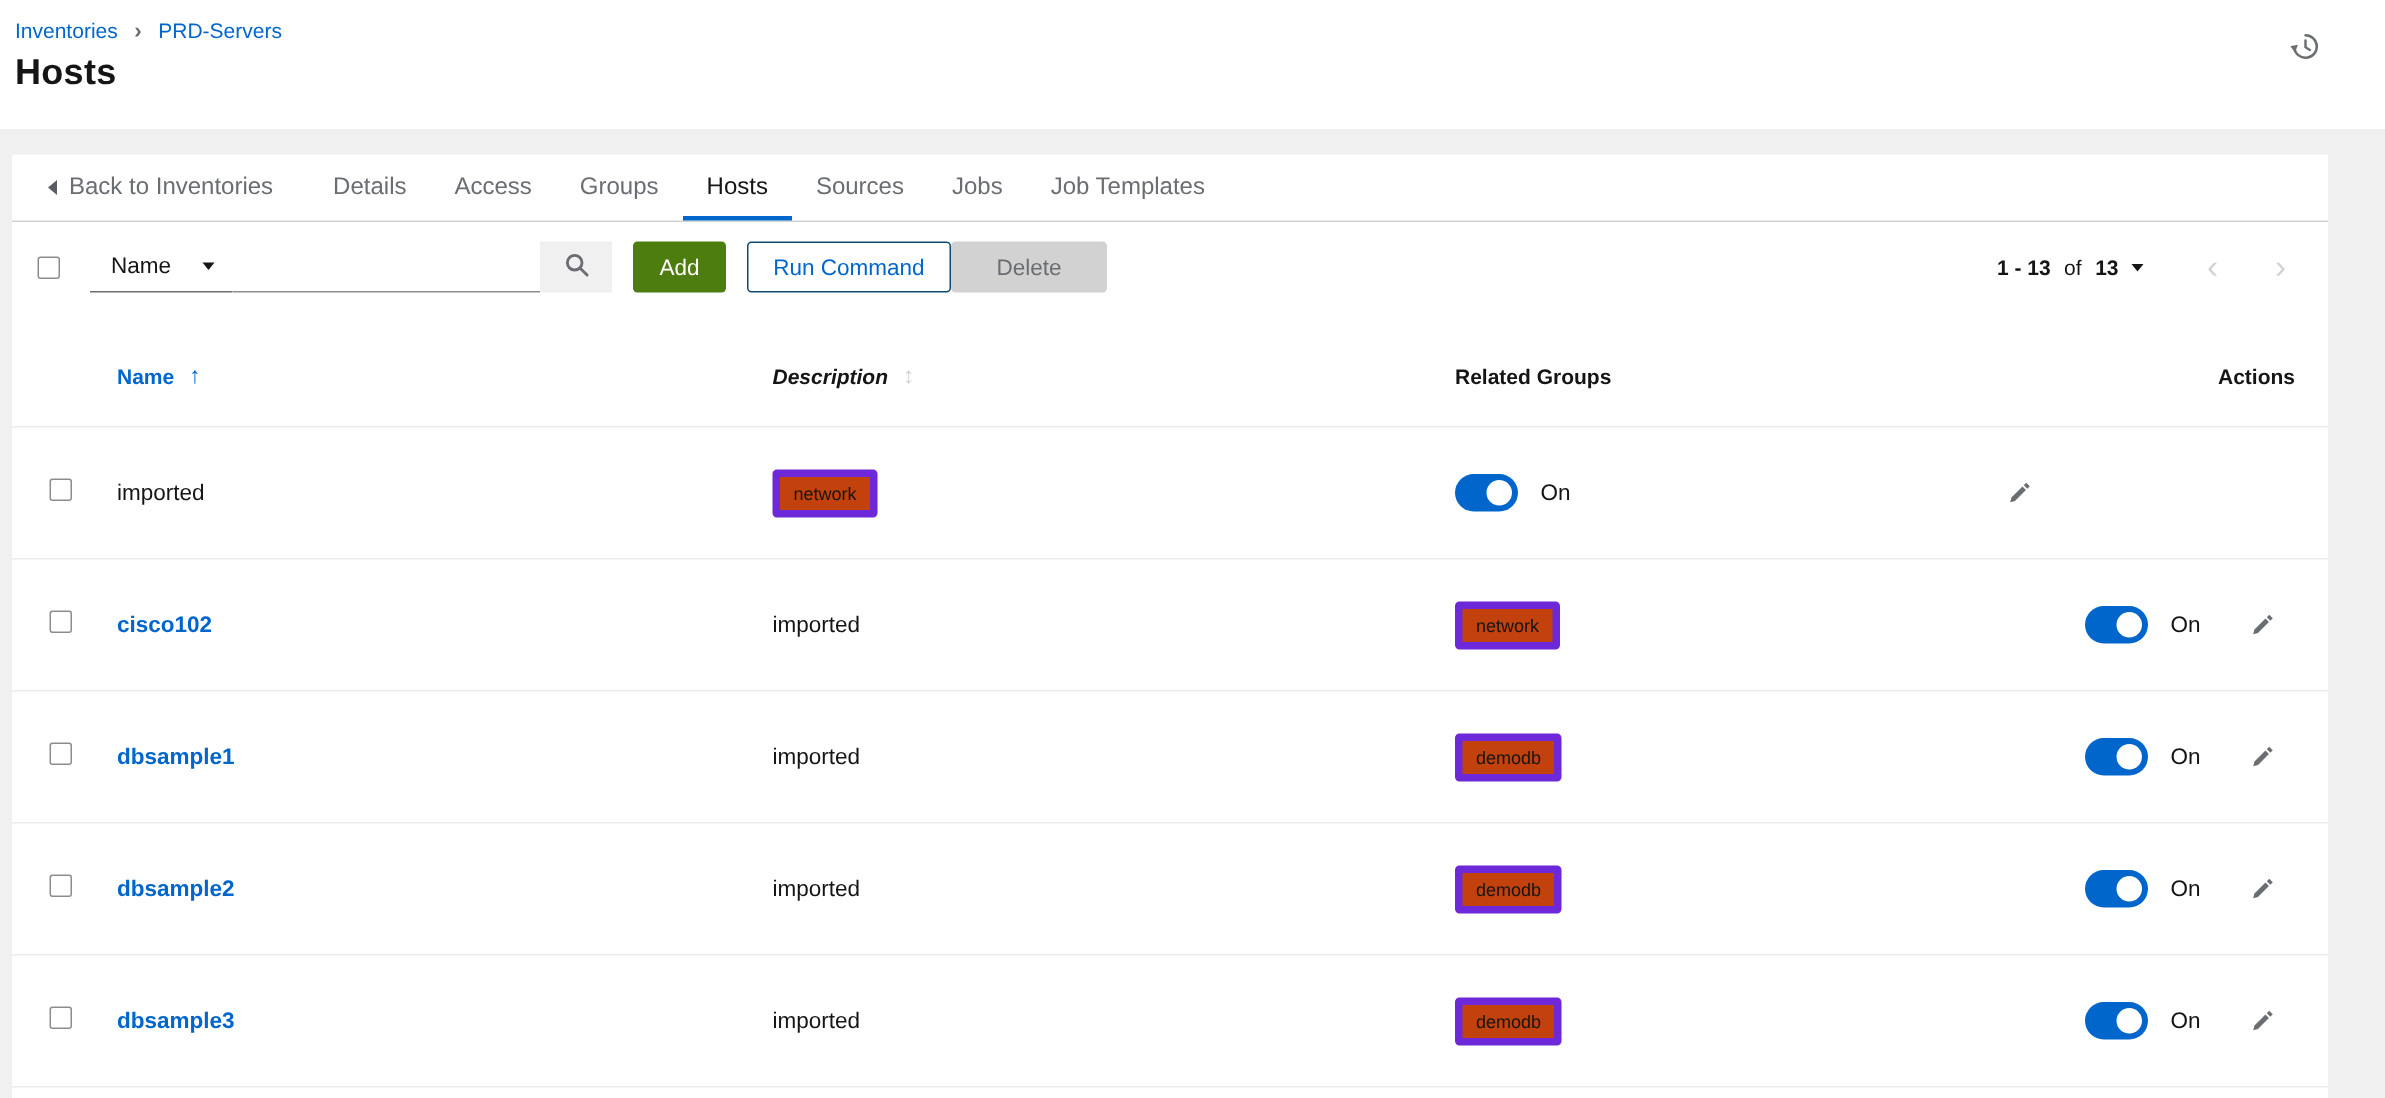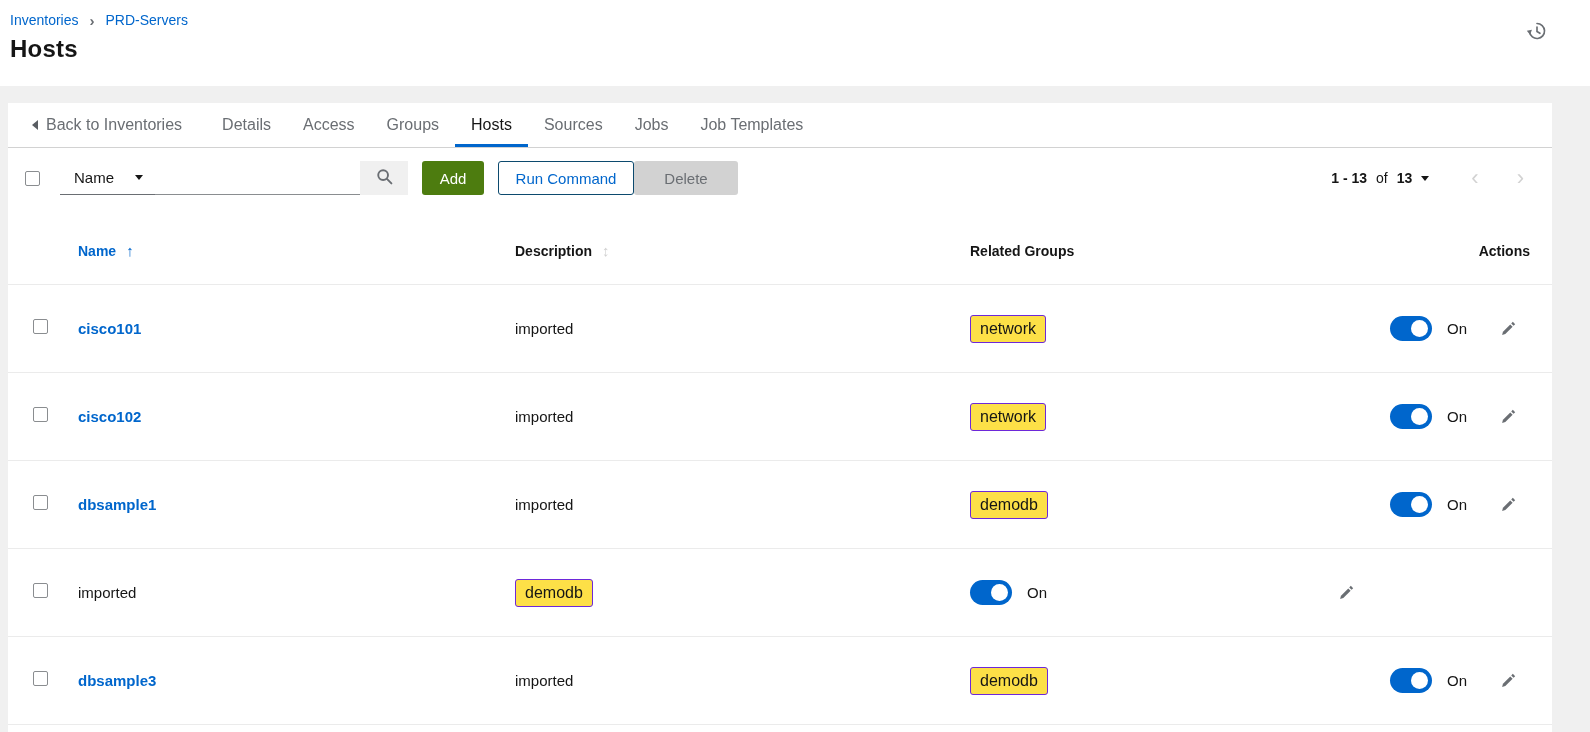--- a/index.html
+++ b/index.html
@@ -90,30 +90,30 @@
     grid-template-columns:70px 437px 455px 420px 1fr;
     align-items:center;
   }
   .thead {
     height:90px; box-sizing:border-box; padding-top:22px;
     border-bottom:1px solid #ebebeb;
     font-size:14px; font-weight:700;
   }
   .th-name { grid-column:2; color:#0066cc; display:flex; align-items:center; gap:10px; cursor:pointer; }
   .sort-asc-arrow { font-size:15px; font-weight:700; }
-  .th-desc { display:flex; align-items:center; gap:10px; cursor:pointer; }
+  .th-desc { display:flex; align-items:center; gap:10px; cursor:pointer;font-style:italic; }
   .sort-both-arrow { color:#d2d2d2; font-size:15px; font-weight:400; }
   .th-actions { justify-self:end; padding-right:22px; }
   .trow { height:87px; border-bottom:1px solid #ebebeb; }
   .cell-cb { padding-left:25px; }
   .host-link { color:#0066cc; font-weight:700; font-size:15px; text-decoration:none; cursor:pointer; }
   .desc-text { font-size:15px; color:#151515; }
   .chip {
-    display:inline-block; background:#fde047; border:1px solid #6d28d9;
-    border-radius:3px; padding:4px 9px; font-size:16px; color:#151515; cursor:pointer;
+    display:inline-block; background:#c2410c; border:5px solid #6d28d9;
+    border-radius:3px; padding:4px 9px; font-size:12px; color:#151515; cursor:pointer;
   }
   .cell-actions { display:flex; align-items:center; padding-right:34px; }
   .toggle {
     width:42px; height:25px; border-radius:13px; background:#0066cc;
     position:relative; cursor:pointer; flex:none;
   }
   .toggle-knob {
     position:absolute; top:4px; right:4px; width:17px; height:17px;
     border-radius:50%; background:#fff;
   }
@@ -202,23 +202,20 @@
         <span class="sort-both-arrow">↕</span>
       </div>
       <div>Related Groups</div>
       <div class="th-actions">Actions</div>
     </div>
     <div>
   <div class="trow">
     <div class="cell-cb">
       <span class="cb"></span>
     </div>
-    <div>
-      <a class="host-link">cisco101</a>
-    </div>
     <div class="desc-text">imported</div>
     <div>
       <span class="chip">network</span>
     </div>
     <div class="cell-actions">
       <span class="toggle">
         <span class="toggle-knob"></span>
       </span>
       <span class="toggle-label">On</span>
       <button class="edit-btn">
@@ -283,20 +280,23 @@
           </svg>
         </span>
       </button>
     </div>
   </div>
 
   <div class="trow">
     <div class="cell-cb">
       <span class="cb"></span>
     </div>
+    <div>
+      <a class="host-link">dbsample2</a>
+    </div>
     <div class="desc-text">imported</div>
     <div>
       <span class="chip">demodb</span>
     </div>
     <div class="cell-actions">
       <span class="toggle">
         <span class="toggle-knob"></span>
       </span>
       <span class="toggle-label">On</span>
       <button class="edit-btn">

